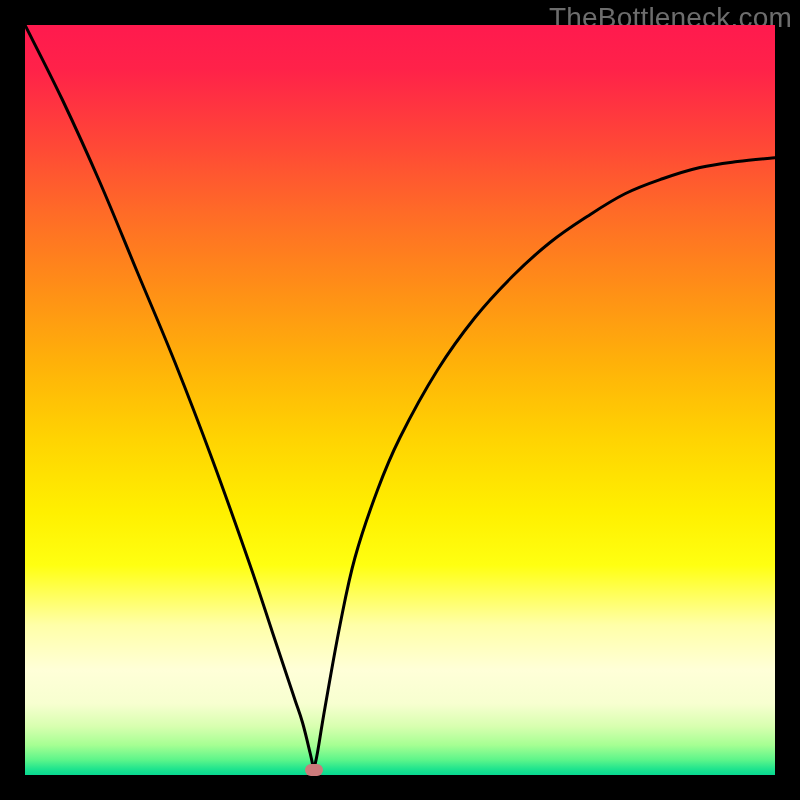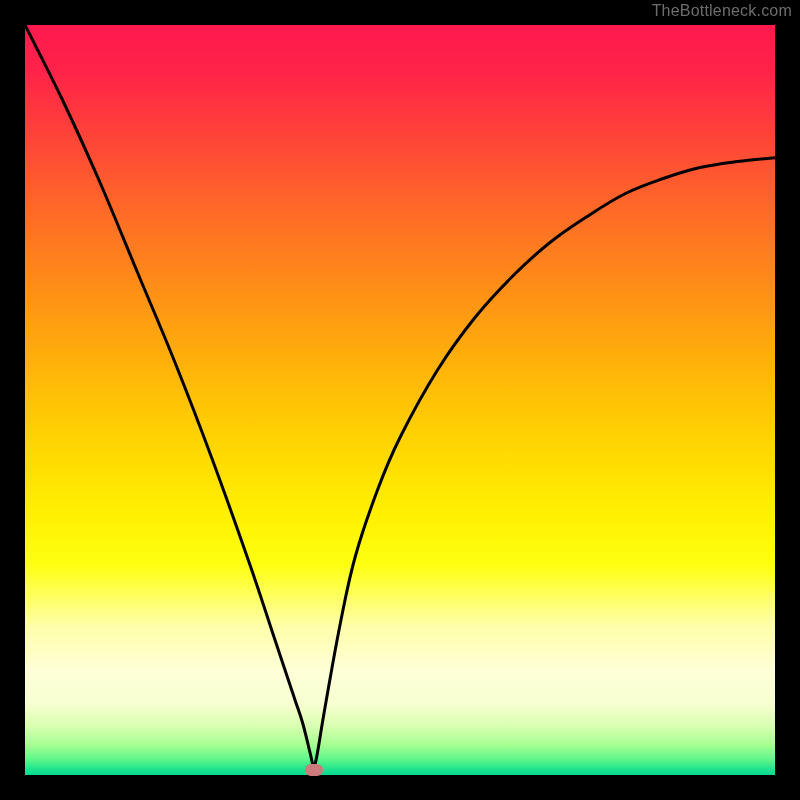--- a/index.html
+++ b/index.html
@@ -38,21 +38,21 @@
     width: 18px;
     height: 12px;
     border-radius: 6px;
     transform: translate(-50%, -50%);
   }
   .watermark {
     position: absolute;
     top: 2px;
     right: 8px;
     color: #6d6d6d;
-    font-size: 16px;
+    font-size: 28px;
     font-weight: 500;
     letter-spacing: 0.2px;
   }
 </style>
 </head>
 <body>
 
 <div class="watermark">TheBottleneck.com</div>
 
 <div class="frame">

